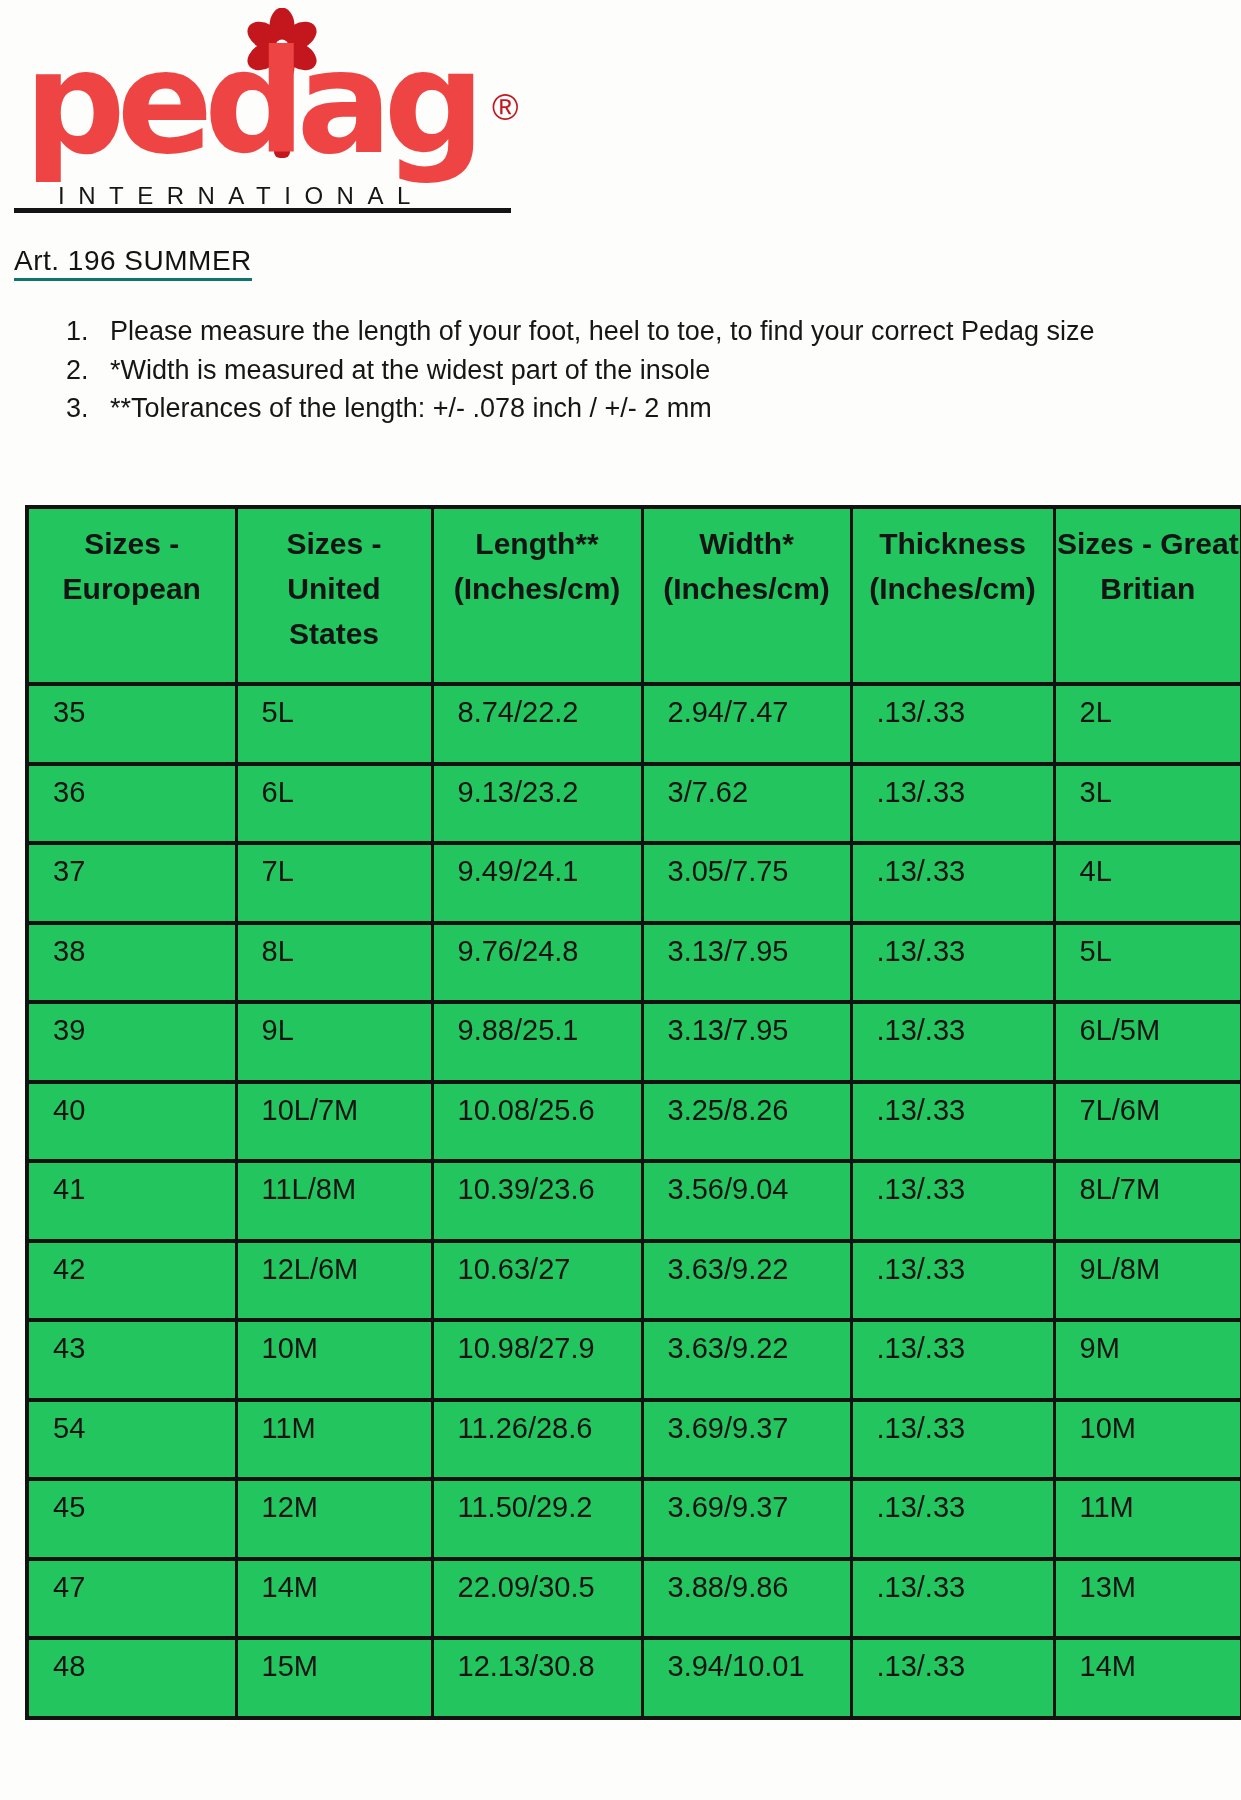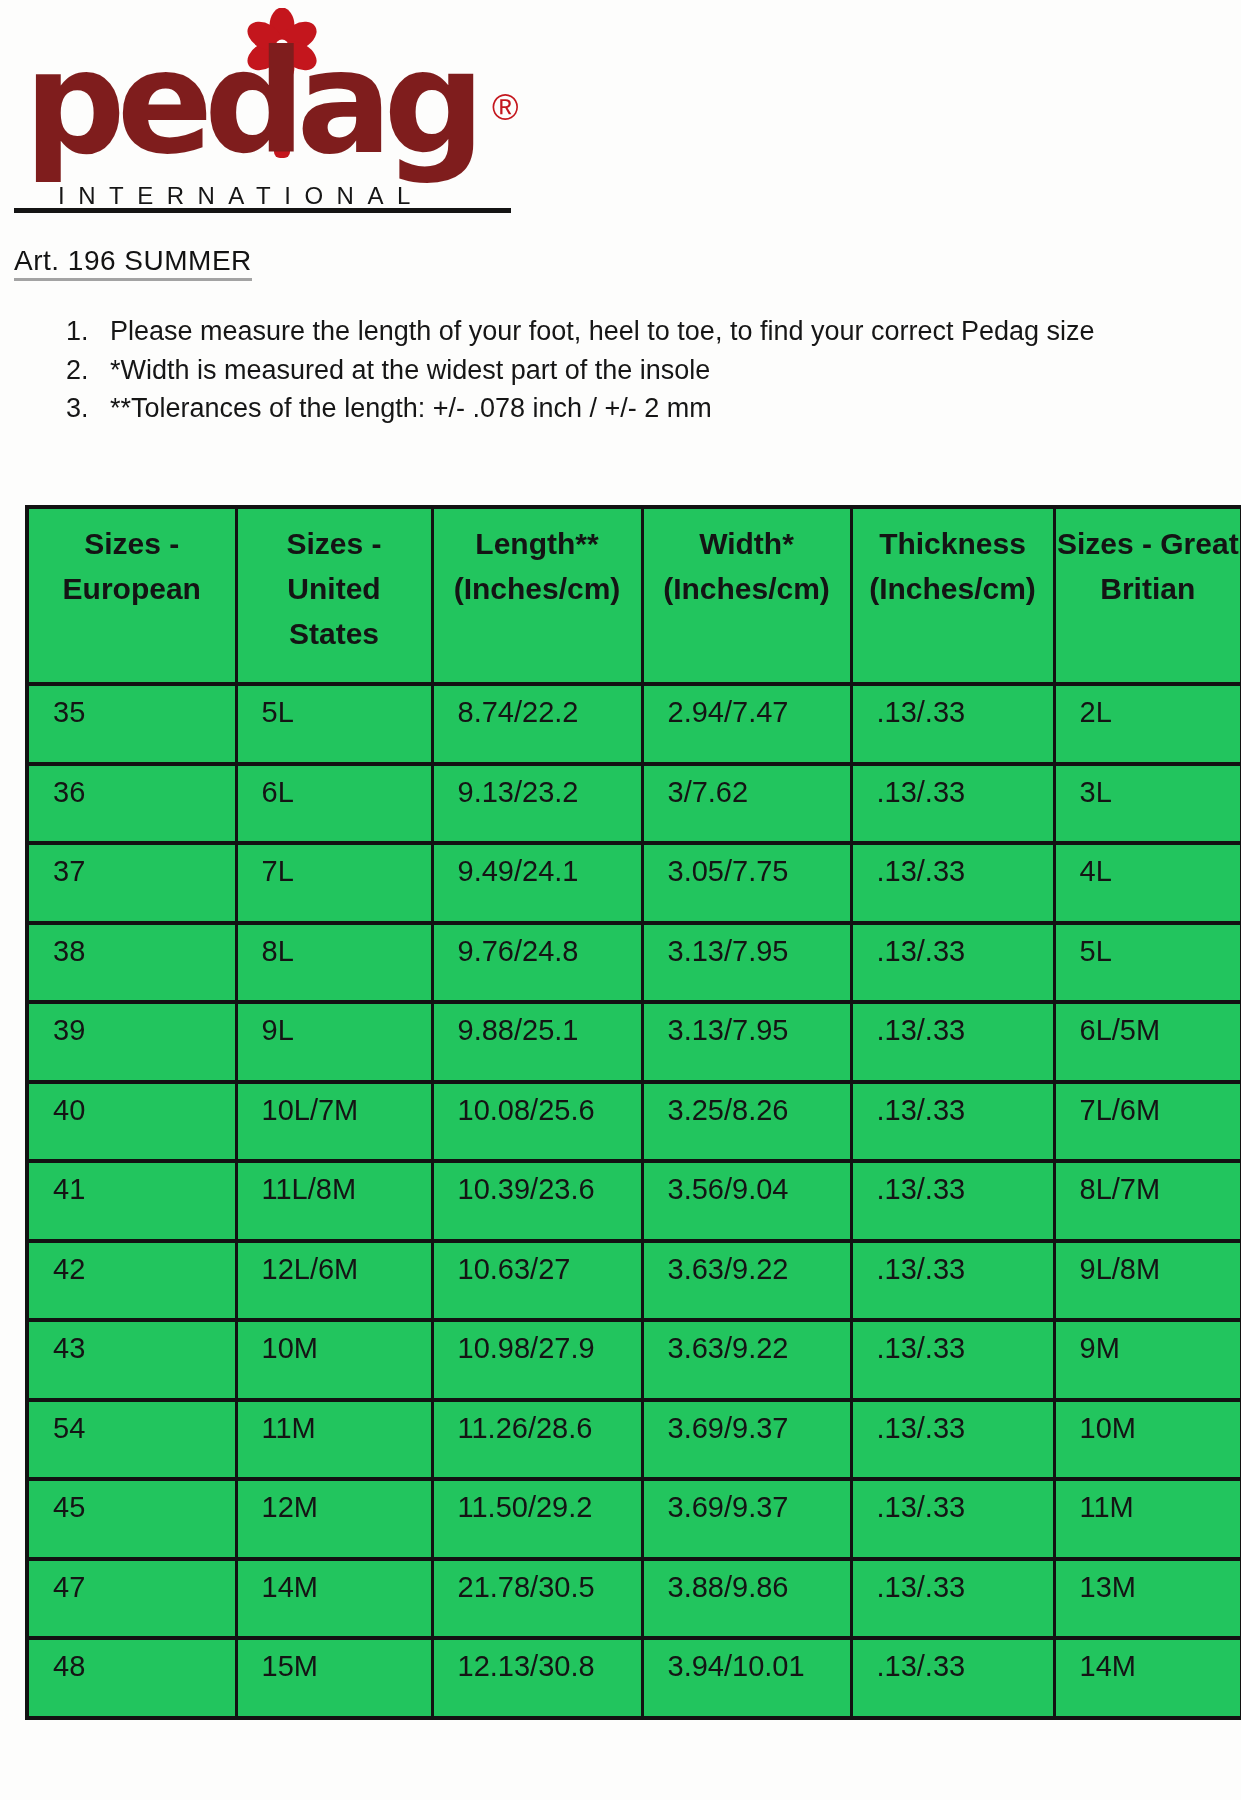--- a/index.html
+++ b/index.html
@@ -47,21 +47,21 @@
     position: absolute; left: 0px; top: 202px;
     width: 497px; height: 5px;
     background: #141414;
   }
 
   
   .doc-title {
     position: absolute; left: 14px; top: 245px;
     font-size: 28px; font-weight: 400;
     color: #131313;
-    border-bottom: 3px solid #a3a3a3;
+    border-bottom: 3px solid #0f766e;
     padding-bottom: 1px;
     letter-spacing: 0.5px;
   }
 
   
   .notes {
     position: absolute; left: 66px; top: 312px;
     list-style: none;
     font-size: 27px; color: #161616;
   }
@@ -118,21 +118,21 @@
           <ellipse cx="56" cy="18" rx="12.5" ry="18.5" transform="rotate(60 56 38)"></ellipse>
           <ellipse cx="56" cy="18" rx="12.5" ry="18.5" transform="rotate(120 56 38)"></ellipse>
           <ellipse cx="56" cy="18" rx="12.5" ry="18.5" transform="rotate(180 56 38)"></ellipse>
           <ellipse cx="56" cy="18" rx="12.5" ry="18.5" transform="rotate(240 56 38)"></ellipse>
           <ellipse cx="56" cy="18" rx="12.5" ry="18.5" transform="rotate(300 56 38)"></ellipse>
         </g>
         <rect x="48" y="40" width="16" height="110" rx="6"></rect>
       </g>
       <circle cx="56" cy="38" r="6.5" fill="#fdfdfc"></circle>
     </svg>
-    <span class="brand brand-red" style="color: #7f1d1d;">pedag</span>
+    <span class="brand brand-red" style="color: #ef4444;">pedag</span>
     <span class="reg brand-red" style="color: rgb(196, 22, 29);">®</span>
     <div class="subtitle">INTERNATIONAL</div>
     <div class="logo-underline"></div>
   </header>
 
   <h1 class="doc-title">Art. 196 SUMMER</h1>
 
   <ol class="notes" id="notes-list">
       <li>
         <span class="note-num">1.</span>
@@ -259,21 +259,21 @@
           <td>45</td>
           <td>12M</td>
           <td>11.50/29.2</td>
           <td>3.69/9.37</td>
           <td>.13/.33</td>
           <td>11M</td>
         </tr>
         <tr>
           <td>47</td>
           <td>14M</td>
-          <td>21.78/30.5</td>
+          <td>22.09/30.5</td>
           <td>3.88/9.86</td>
           <td>.13/.33</td>
           <td>13M</td>
         </tr>
         <tr>
           <td>48</td>
           <td>15M</td>
           <td>12.13/30.8</td>
           <td>3.94/10.01</td>
           <td>.13/.33</td>

